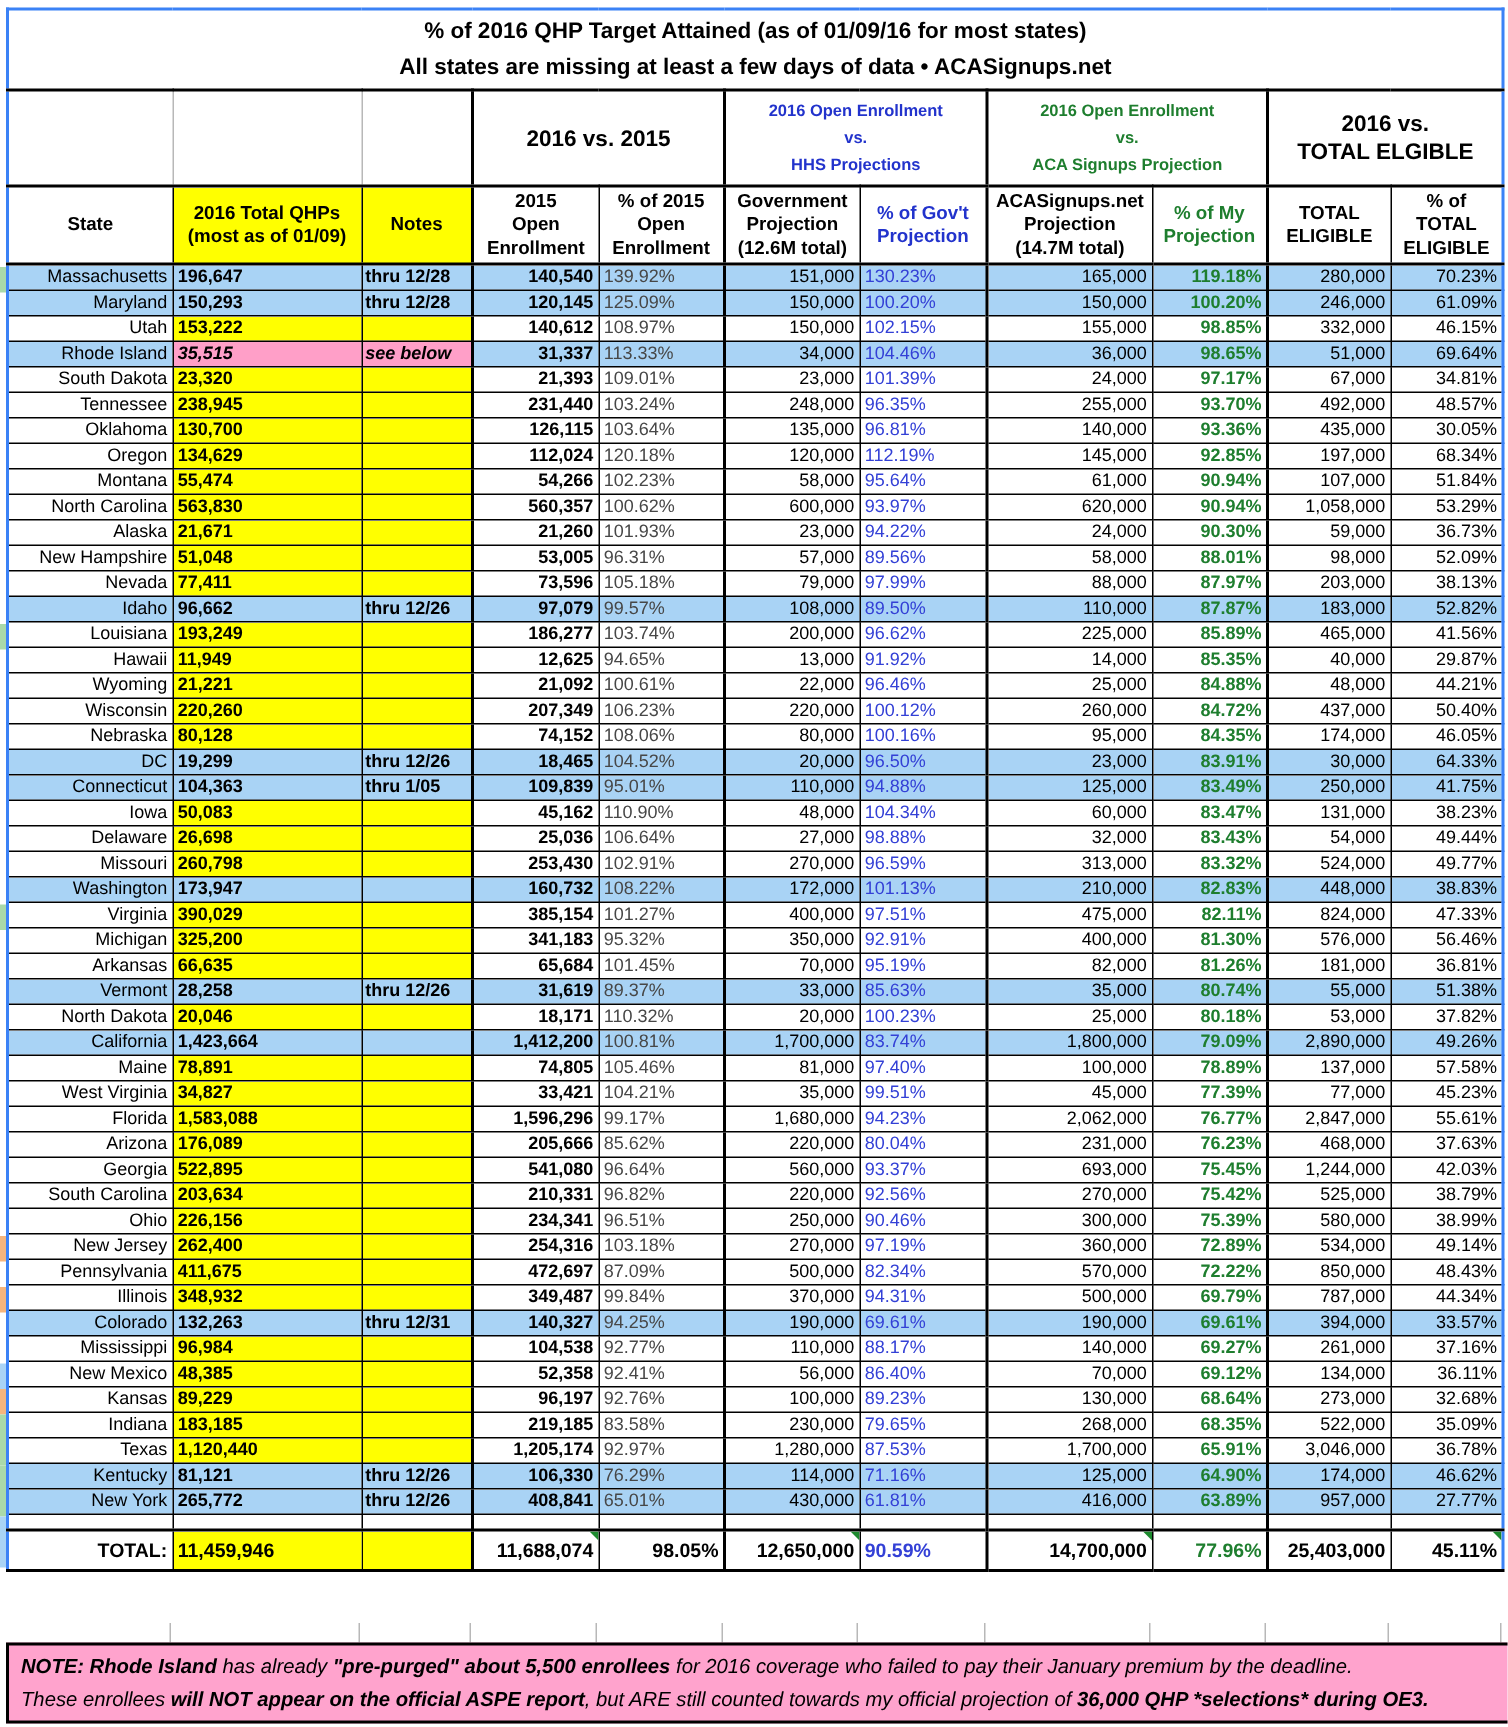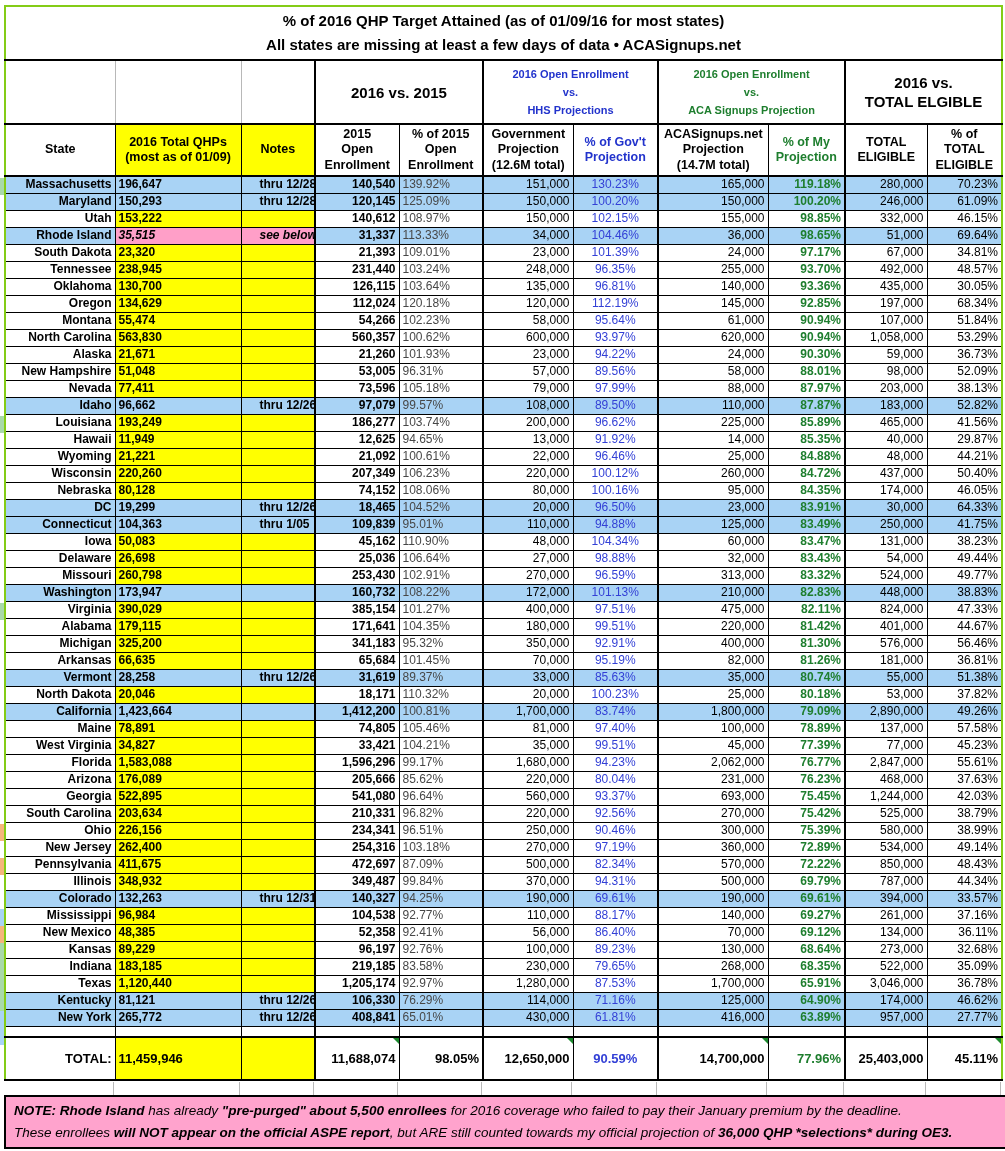--- a/index.html
+++ b/index.html
@@ -1,44 +1,44 @@
 <!DOCTYPE html>
 <html style="--row_blue: #a9d3f5; --cell_yellow: #ffff00; --cell_pink: #ff9fc8; --note_bg: #ffa3cd; --text_blue: #3340d6; --text_green: #1e7e2e; --hdr_blue: #2233cc; --hdr_green: #1e7e2e; --edge_green: #a9d9a9; --edge_orange: #f5b57d;"><head>
 <meta charset="utf-8">
 <style>
   html,body{margin:0;padding:0;background:#fff;}
   body{width:1005px;height:1151px;position:relative;font-family:"Liberation Sans",sans-serif;overflow:hidden;}
   #sheet{position:absolute;left:4px;top:5px;}
-  table{border-collapse:collapse;table-layout:fixed;width:997px;border:2px solid #84cc16;}
+  table{border-collapse:collapse;table-layout:fixed;width:997px;border:2px solid #3b82f6;}
   td{border:1px solid #000;padding:0 3px;overflow:hidden;white-space:nowrap;font-size:12px;color:#000;vertical-align:middle;}
   .title-cell{height:52px;text-align:center;font-weight:bold;font-size:15px;line-height:24px;border-bottom:2px solid #000;}
   .grp td{border-bottom:2px solid #000;}
   .ge{border-left:1px solid #b8b8b8;border-right:1px solid #b8b8b8;}
   .gh{height:62px;text-align:center;font-weight:bold;font-size:15px;line-height:19px;}
   .gh.small{font-size:11px;line-height:18px;}
   .hdr td{height:50px;text-align:center;font-weight:bold;font-size:12.5px;line-height:15.5px;border-bottom:2px solid #000;vertical-align:middle;}
   tr.data{height:17px;}
   tr.data td{line-height:15px;}
   .bL2{border-left:2px solid #000 !important;}
   .yellow{background:var(--cell_yellow);}
   .pink{background:var(--cell_pink);font-style:italic;}
   tr.bluerow td{background:var(--row_blue);}
   tr.bluerow td.pink{background:var(--cell_pink);}
-  .st{text-align:right;font-weight:bold;}
+  .st{text-align:right;font-weight:normal;}
   .qhp{text-align:left;font-weight:bold;}
-  .nt{text-align:left;font-weight:bold;padding-left:18px;}
+  .nt{text-align:left;font-weight:bold;padding-left:2px;}
   .n-b{text-align:right;font-weight:bold;}
   .n-r{text-align:right;font-weight:normal;}
   .pct15{font-weight:normal;color:#474747;}
-  .pctgov{text-align:center;font-weight:normal;color:var(--text_blue);margin-left:16px;}
+  .pctgov{text-align:left;font-weight:normal;color:var(--text_blue);margin-left:16px;}
   .pctmy{text-align:right;font-weight:bold;color:var(--text_green);margin-left:16px;}
   .t-blue{color:var(--hdr_blue);}
   .t-green{color:var(--hdr_green);}
   tr.emptyrow{height:11px;}
-  tr.totalrow{height:43px;}
+  tr.totalrow{height:27px;}
   tr.totalrow td{border-top:2px solid #000;border-bottom:2px solid #000;font-weight:bold;font-size:13px;position:relative;}
   tr.totalrow td.pctgov{color:var(--text_blue);}
   tr.totalrow td.pctmy{color:var(--text_green);}
   .cmark{position:absolute;top:0;right:0;width:0;height:0;border-top:6px solid #1c8a2e;border-left:6px solid transparent;}
   #gapstrip{position:absolute;left:4px;display:flex;}
   #gapstrip div{height:13px;border-right:1px solid #b8b8b8;box-sizing:border-box;}
   #notebox{position:absolute;left:4px;width:993px;border:2px solid #000;background:var(--note_bg);padding:3px 8px;box-sizing:content-box;}
   #notebox .nline{font-style:italic;font-size:13.5px;line-height:22px;white-space:nowrap;}
   #edge-stripe{position:absolute;left:0;width:4px;}
   #edge-stripe div{width:4px;height:17px;}
@@ -526,33 +526,20 @@
           <td class="n-b bL2">385,154</td>
           <td class="pct15">101.27%</td>
           <td class="n-r bL2">400,000</td>
           <td class="pctgov">97.51%</td>
           <td class="n-r bL2">475,000</td>
           <td class="pctmy">82.11%</td>
           <td class="n-r bL2">824,000</td>
           <td class="n-r">47.33%</td>
         </tr>
         <tr class="data">
-          <td class="st">Alabama</td>
-          <td class="qhp yellow">179,115</td>
-          <td class="nt yellow"></td>
-          <td class="n-b bL2">171,641</td>
-          <td class="pct15">104.35%</td>
-          <td class="n-r bL2">180,000</td>
-          <td class="pctgov">99.51%</td>
-          <td class="n-r bL2">220,000</td>
-          <td class="pctmy">81.42%</td>
-          <td class="n-r bL2">401,000</td>
-          <td class="n-r">44.67%</td>
-        </tr>
-        <tr class="data">
           <td class="st">Michigan</td>
           <td class="qhp yellow">325,200</td>
           <td class="nt yellow"></td>
           <td class="n-b bL2">341,183</td>
           <td class="pct15">95.32%</td>
           <td class="n-r bL2">350,000</td>
           <td class="pctgov">92.91%</td>
           <td class="n-r bL2">400,000</td>
           <td class="pctmy">81.30%</td>
           <td class="n-r bL2">576,000</td>

